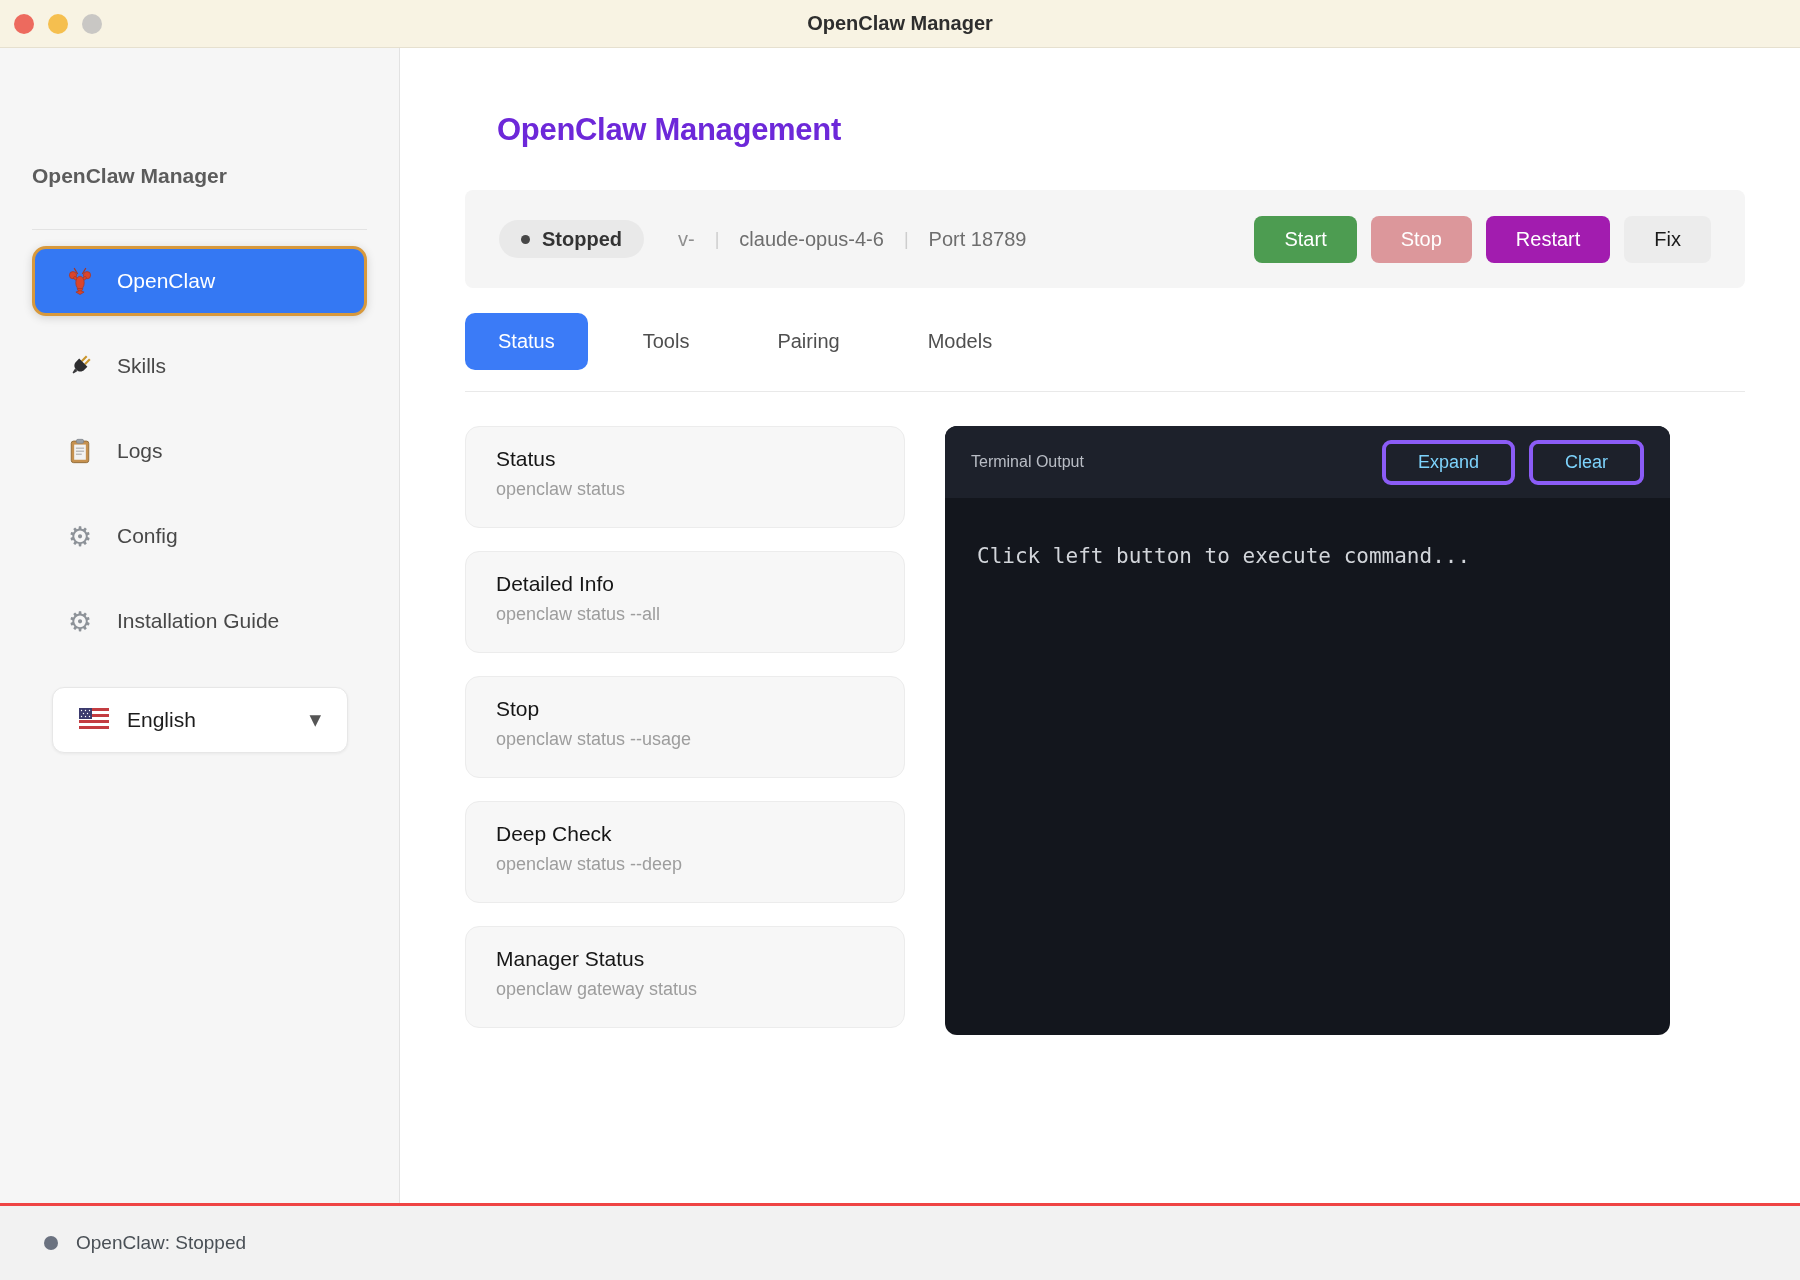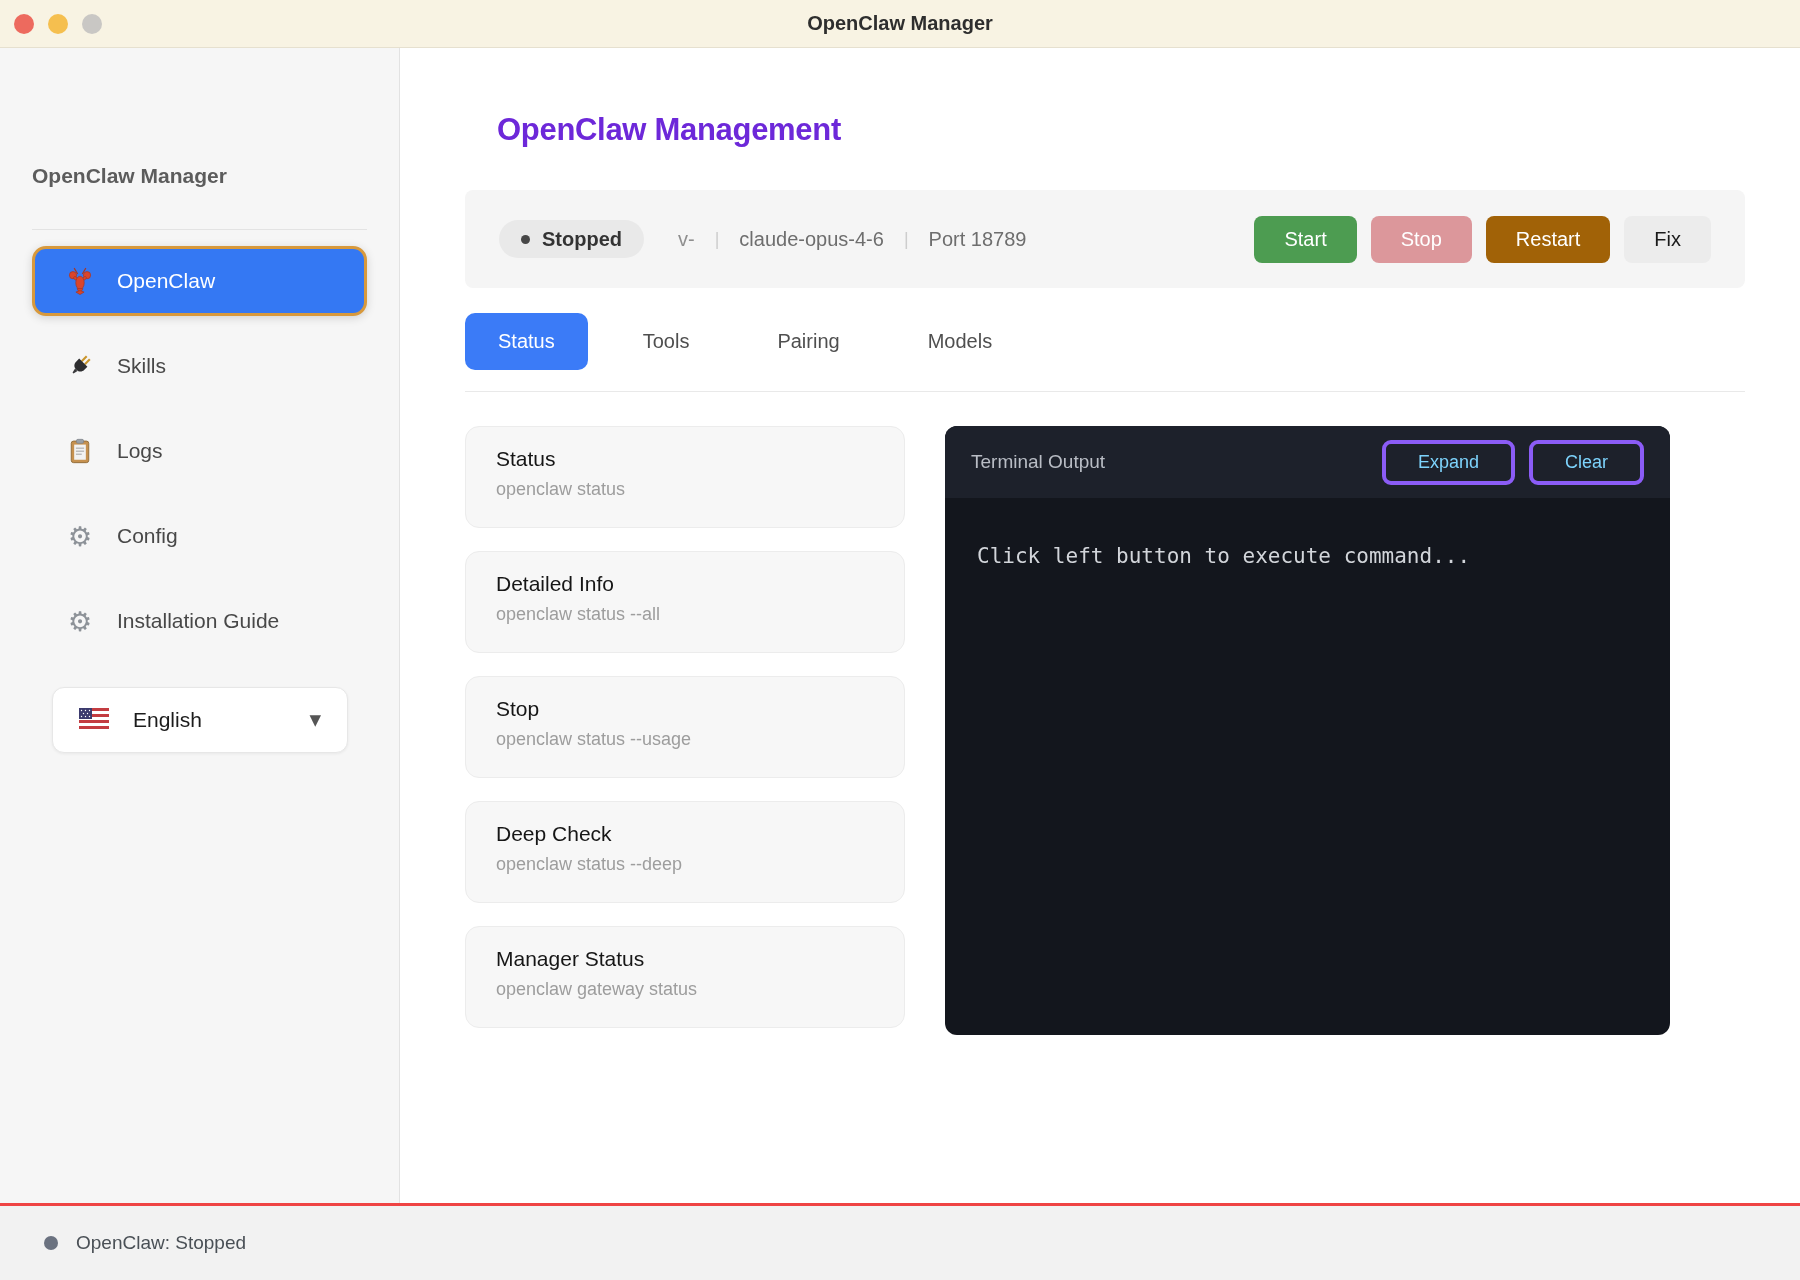--- a/index.html
+++ b/index.html
@@ -22,56 +22,56 @@
   
   .sidebar { width:400px; background:#f6f6f6; border-right:1px solid #e2e2e2; padding:0 32px; }
   .sidebar-heading { padding-top:116px; font-size:21px; font-weight:700; color:#5c5c5c; }
   .sidebar-divider { margin-top:41px; height:1px; background:#e3e3e3; }
   .nav { margin-top:16px; }
   .nav-item { height:70px; margin-bottom:15px; display:flex; align-items:center; padding:0 30px; border-radius:14px; border:3px solid transparent; color:#484848; font-size:21px; cursor:pointer; }
   .nav-item .nav-icon { width:30px; height:30px; display:flex; align-items:center; justify-content:center; margin-right:22px; flex:0 0 30px; }
   .nav-item.active { background:#3478f3; border-color:#d8993c; color:#fff; box-shadow:0 2px 10px rgba(0,0,0,0.15); }
   .gear-glyph { font-size:27px; color:#8d9298; line-height:1; font-family:"DejaVu Sans", sans-serif; }
   .lang-box { margin:31px 0 0 20px; width:296px; height:66px; background:#fff; border:1px solid #e7e7e7; border-radius:12px; display:flex; align-items:center; padding:0 26px; box-shadow:0 1px 3px rgba(0,0,0,0.06); cursor:pointer; }
-  .lang-label { font-size:21px; color:#1c1c1c; margin-left:24px;text-align:right; }
+  .lang-label { font-size:21px; color:#1c1c1c; margin-left:18px;text-align:right; }
   .lang-caret { margin-left:auto; font-size:15px; color:#555; font-family:"DejaVu Sans", sans-serif; }
 
   
   .main { flex:1; background:#fff; padding:0 55px 0 65px; }
   .page-title { margin:64px 0 0 32px; font-size:31px; font-weight:700; color:#6d28d9; letter-spacing:-0.3px; }
 
   .status-strip { margin-top:42px; height:98px; background:#f5f5f5; border-radius:8px; display:flex; align-items:center; padding:0 34px; }
   .status-pill { height:38px; background:#e9e9e9; border-radius:19px; display:flex; align-items:center; padding:0 22px; }
   .pill-dot { width:9px; height:9px; border-radius:50%; background:#474747; margin-right:12px; }
   .pill-label { font-size:20px; font-weight:600; color:#333; }
   .meta { display:flex; align-items:center; gap:20px; margin-left:34px; font-size:20px; }
   .meta .ver { color:#8f8f8f; }
   .meta .sep { color:#cdcdcd; font-size:18px; }
   .meta .model, .meta .port { color:#6e6e6e; }
   .strip-buttons { margin-left:auto; display:flex; gap:14px; }
   .btn { height:47px; border:none; border-radius:8px; font-size:20px; font-family:"Liberation Sans", sans-serif; color:#fff; cursor:pointer; padding:0 30px; }
   .btn.start { background:#4d9c51; }
   .btn.stop { background:#dc979b; }
-  .btn.restart { background:#a16207; }
+  .btn.restart { background:#a21caf; }
   .btn.fix { background:#ececec; color:#1a1a1a; }
 
   .tabbar { margin-top:25px; display:flex; align-items:center; gap:22px; }
   .tab { height:57px; display:flex; align-items:center; padding:0 33px; border-radius:10px; font-size:20px; color:#4f4f4f; cursor:pointer; background:transparent; border:none; font-family:"Liberation Sans", sans-serif; }
   .tab.active { background:#3b7bf7; color:#fff; }
   .tab-divider { margin-top:21px; height:1px; background:#e9e9e9; }
 
   .content { margin-top:34px; display:flex; gap:40px; }
   .cmd-col { width:440px; display:flex; flex-direction:column; gap:23px; }
   .cmd-card { height:102px; background:#f7f7f7; border:1px solid #ececec; border-radius:14px; padding:20px 30px; cursor:pointer; }
   .cmd-title { font-size:21px; font-weight:500; color:#161616; }
   .cmd-sub { margin-top:8px; font-size:18px; color:#9d9d9d; }
 
   .terminal { width:725px; height:609px; border-radius:12px; overflow:hidden; background:#13161d; display:flex; flex-direction:column; }
   .term-header { height:72px; background:#1d212b; display:flex; align-items:center; padding:0 26px; flex:0 0 72px; }
-  .term-title { font-size:19px; color:#b9bdc5; }
+  .term-title { font-size:16px; color:#b9bdc5; }
   .term-actions { margin-left:auto; display:flex; gap:14px; }
   .term-btn { background:transparent; border:4px solid #8b5cf6; border-radius:9px; color:#7dd3fc; font-size:18px; padding:8px 32px; cursor:pointer; font-family:"Liberation Sans", sans-serif; }
   .term-body { padding:46px 32px; font-family:"DejaVu Sans Mono", monospace; font-size:21px; color:#d2d5da; }
 
   
   .footer { position:absolute; left:0; bottom:0; width:1800px; height:77px; background:#f2f2f2; border-top:3px solid #ef4444; display:flex; align-items:center; padding-left:44px; }
   .footer-dot { width:14px; height:14px; border-radius:50%; background:#6b7280; margin-right:18px; }
   .footer-text { font-size:19px; color:#4a5056; }
 </style>
 </head>

